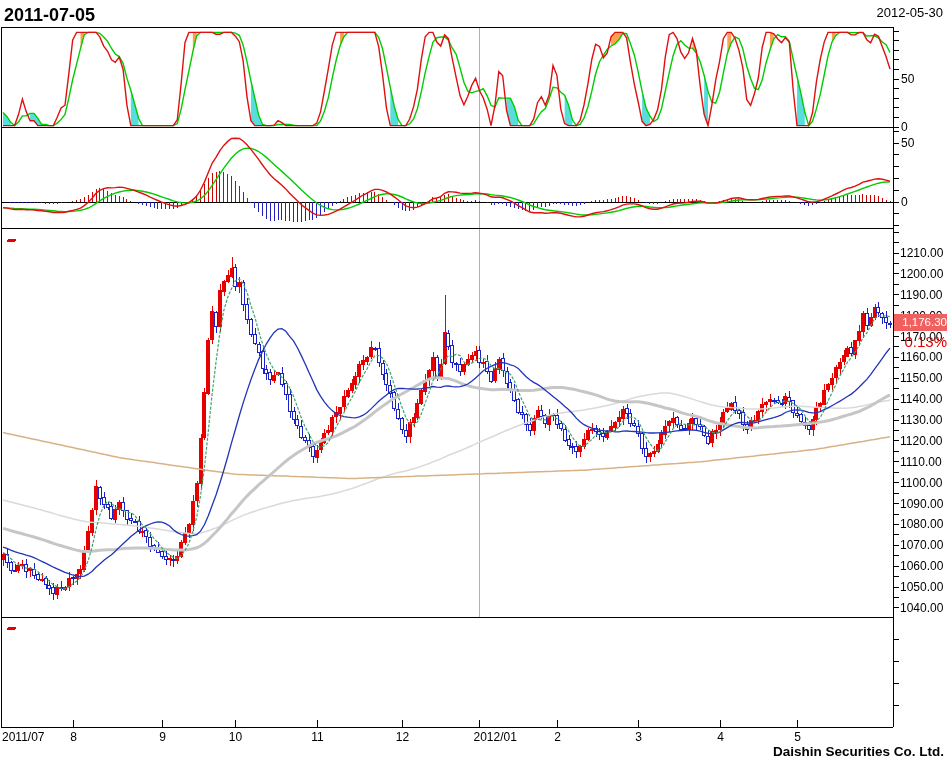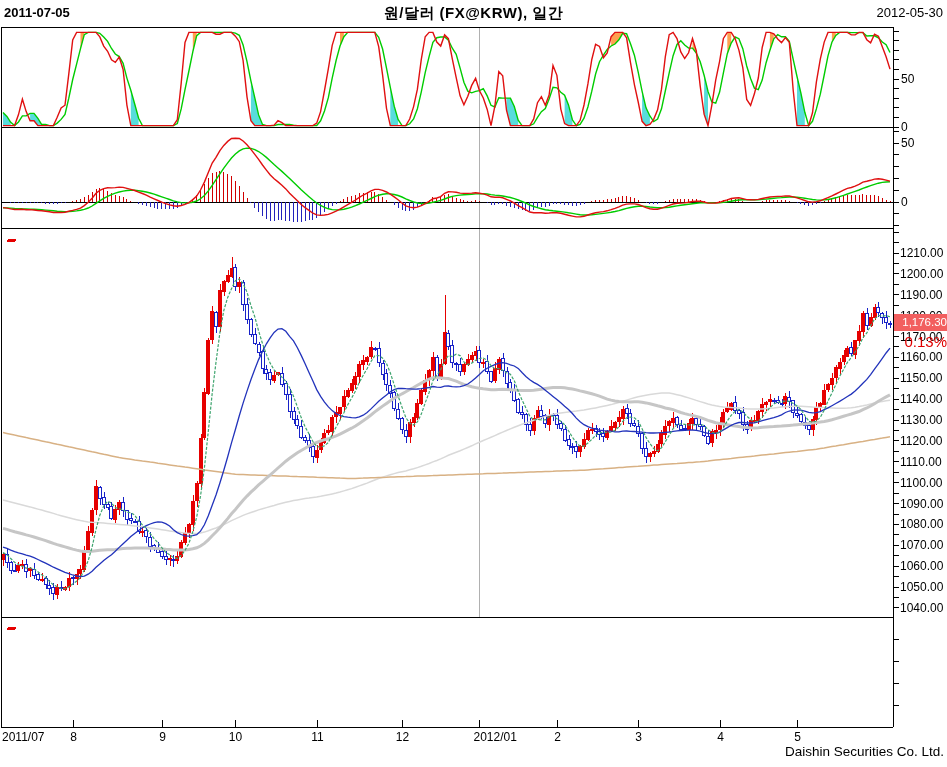--- a/index.html
+++ b/index.html
@@ -1,34 +1,33 @@
 <!DOCTYPE html>
 <html><head>
 <meta charset="utf-8">
 <style>
   html,body{margin:0;padding:0;background:#fff;}
   .screen{position:relative;width:947px;height:767px;background:#fff;overflow:hidden;
           font-family:"Liberation Sans",sans-serif;color:#000;}
-  .hdr-left{position:absolute;left:4px;top:5px;font-size:13px;font-weight:bold;}
+  .hdr-left{position:absolute;left:4px;top:5px;font-size:18px;font-weight:bold;}
   .hdr-right{position:absolute;right:4px;top:5px;font-size:13px;font-weight:normal;}
   .hdr-title{position:absolute;left:0;top:4px;width:947px;text-align:center;
              font-size:15px;font-weight:bold;letter-spacing:.5px;}
   .chart-svg{position:absolute;left:0;top:0;}
   .badge{position:absolute;left:894px;top:314px;width:53px;height:17px;background:#f25f5f;
          color:#fff;font-size:11.5px;line-height:17px;text-align:right;}
   .pct{position:absolute;left:894px;top:333px;width:53px;text-align:right;
        color:#e00000;font-size:15px;}
-  .branding{position:absolute;right:3px;top:744px;font-size:13.5px;font-weight:normal;}
+  .branding{position:absolute;right:3px;top:744px;font-size:13.5px;font-weight:bold;}
 </style>
 </head>
 <body>
 
 <div class="screen">
   <span class="hdr-left">2011-07-05</span>
-  <span class="hdr-title">원/달러 (FX@KRW), 일간</span>
   <span class="hdr-right">2012-05-30</span>
 
   <svg id="chart" class="chart-svg" width="947" height="767" viewBox="0 0 947 767">
       <defs>
         <clipPath id="clip1">
           <rect x="1" y="28" width="892" height="99"></rect>
         </clipPath>
         <clipPath id="clip2">
           <rect x="1" y="128" width="892" height="100"></rect>
         </clipPath>

